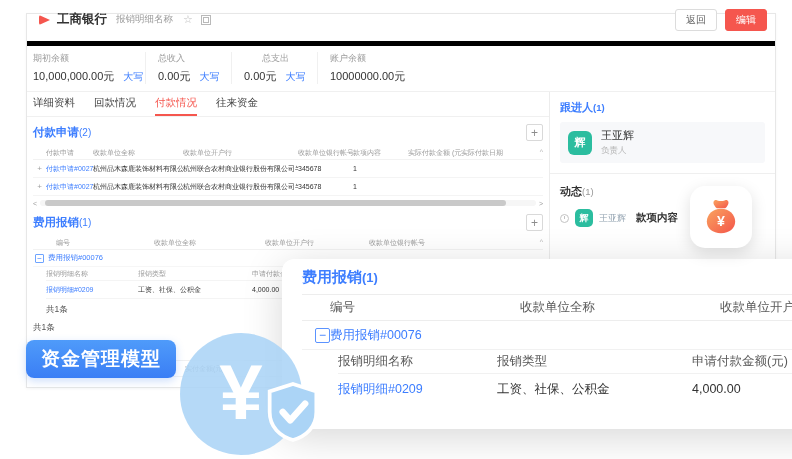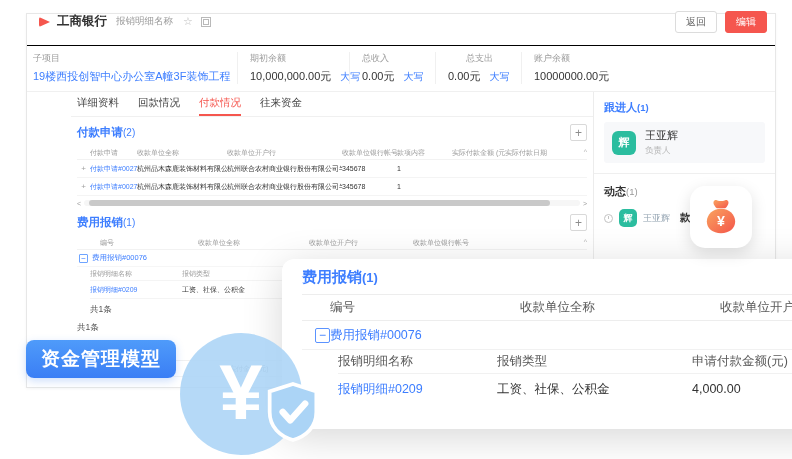--- a/index.html
+++ b/index.html
@@ -4,21 +4,21 @@
 <style>
   * { margin:0; padding:0; box-sizing:border-box; }
   html,body { background:#fff; }
   body { font-family:"Liberation Sans","DejaVu Sans",sans-serif; color:#333; }
   .stage { position:relative; width:792px; height:459px; background:#fff; overflow:hidden; }
 
   
   .window { position:absolute; left:26px; top:13px; width:750px; height:375px;
             background:#fff; border:1px solid #e7e7e7; box-shadow:0 1px 3px rgba(0,0,0,.04); }
 
-  .hdr { height:32px; display:flex; align-items:center; padding:0 8px 16px 12px; border-bottom:1px solid #000000; }
+  .hdr { height:32px; display:flex; align-items:center; padding:0 8px 16px 12px; border-bottom:5px solid #000000; }
   .logo { width:0; height:0; border-left:11px solid #f5564e; border-top:5px solid transparent; border-bottom:5px solid transparent; margin-right:7px; border-radius:2px; }
   .app-title { font-size:12.5px; font-weight:bold; color:#333; }
   .app-sub { font-size:9.5px; color:#9a9a9a; margin-left:9px; }
   .star { font-size:11px; color:#c0c0c0; margin-left:10px; line-height:1; }
   .expand-ic { width:10px; height:10px; border:1px solid #b9b9b9; margin-left:8px; position:relative; }
   .expand-ic:before { content:""; position:absolute; right:1px; top:1px; width:4px; height:4px; border:1px solid #b9b9b9; }
   .hdr-sp { flex:1; }
   .btn-back { font-size:10px; color:#666; background:#fff; border:1px solid #dcdcdc; border-radius:3px; padding:3px 10px; }
   .btn-edit { font-size:10px; color:#fff; background:#f5564e; border:1px solid #f5564e; border-radius:3px; padding:3px 10px; margin-left:8px; }
 
@@ -27,21 +27,21 @@
   .scol { padding:0 10px 0 0; }
   .scol + .scol { border-left:1px solid #f0f0f0; padding-left:12px; }
   .scol .lb { font-size:9px; color:#9c9c9c; margin-bottom:4px; }
   .scol .vrow { display:flex; align-items:baseline; gap:9px; }
   .scol .val { font-size:11px; color:#333; white-space:nowrap; }
   .scol.first .val { color:#3d7eff; }
   .scol .dx { font-size:10px; color:#3d7eff; white-space:nowrap; }
   .scol.c1{ width:204px; } .scol.c2{ width:112px; } .scol.c3{ width:86px; } .scol.c4{ width:86px;text-align:center; } .scol.c5{ width:150px; }
 
   
-  .bodyrow { display:flex; height:calc(100% - 75px);margin-left:44px; }
+  .bodyrow { display:flex; height:calc(100% - 75px); }
   .lpane { width:523px; border-right:1px solid #ececec; padding:0 6px; position:relative; }
   .sbar { flex:1; padding:8px 10px; }
 
   
   .tabs { display:flex; gap:19px; height:25px; align-items:stretch; border-bottom:1px solid #f0f0f0; margin:0 -6px; padding:0 6px; }
   .tab { font-size:10.5px; color:#444; display:flex; align-items:center; border-bottom:2px solid transparent; }
   .tab.active { color:#f5564e; border-bottom-color:#f5564e; }
 
   
   .sechead { display:flex; align-items:center; margin:7px 0 5px 0; }
@@ -151,26 +151,20 @@
       <span class="app-title">工商银行</span>
       <span class="app-sub">报销明细名称</span>
       <span class="star">☆</span>
       <span class="expand-ic"></span>
       <span class="hdr-sp"></span>
       <button class="btn-back">返回</button>
       <button class="btn-edit">编辑</button>
     </div>
 
     <div class="summary">
-      <div class="scol first c1">
-        <div class="lb">子项目</div>
-        <div class="vrow">
-            <span class="val">19楼西投创智中心办公室A幢3F装饰工程</span>
-          </div>
-      </div>
       <div class="scol c2">
         <div class="lb">期初余额</div>
         <div class="vrow">
           <span class="val">10,000,000.00元</span>
           <span class="dx">大写</span>
         </div>
       </div>
       <div class="scol c3">
         <div class="lb">总收入</div>
         <div class="vrow">

